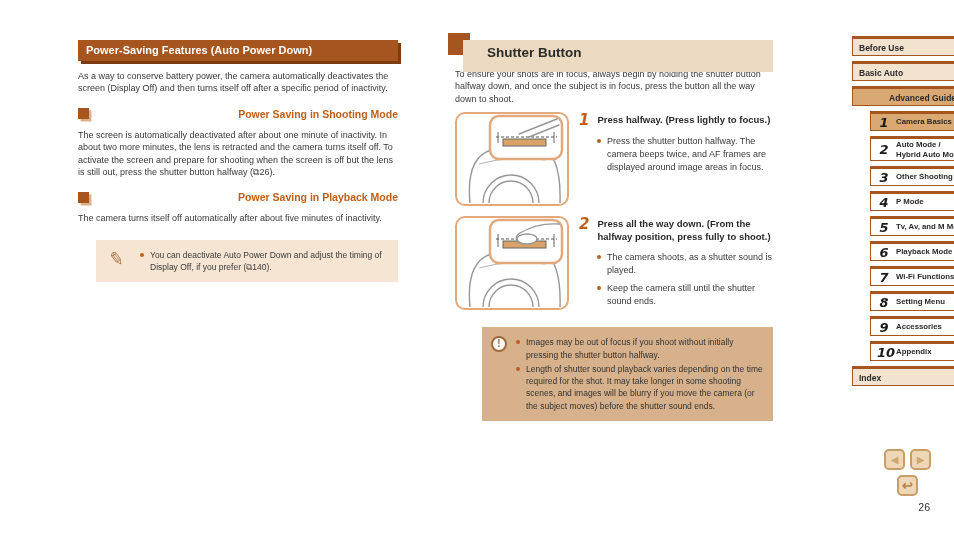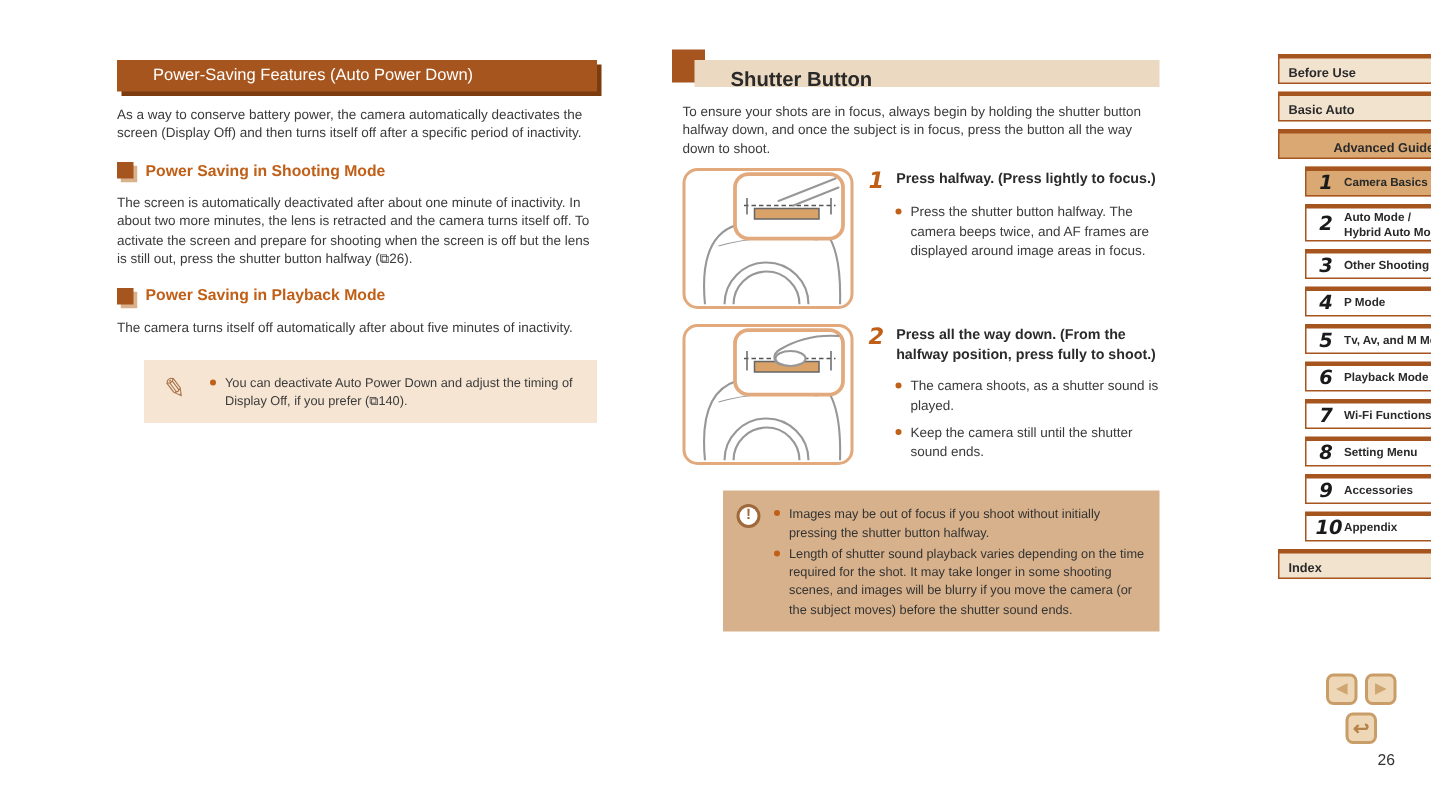--- a/index.html
+++ b/index.html
@@ -5,41 +5,41 @@
   html,body{margin:0;padding:0;}
   body{
     width:954px;height:537px;position:relative;overflow:hidden;
     background:#ffffff;
     font-family:"Liberation Sans", sans-serif;
     -webkit-font-smoothing:antialiased;
   }
   
   .col-left{position:absolute;left:78px;top:40px;width:320px;}
   .left-title{
-    background:#a6551e;color:#fff;font-weight:normal;font-size:11px;
-    padding:4px 24px 5px;box-shadow:3px 3px 0 #7c3c0f;
+    background:#a6551e;color:#fff;font-weight:bold;font-size:11px;
+    padding:4px 8px 5px;box-shadow:3px 3px 0 #7c3c0f;
   }
   p.body{font-size:9px;color:#3a3a3a;line-height:1.38;margin:9px 0 0;}
-  .subhead{display:flex;align-items:center;gap:8px;margin-top:13px;}
+  .subhead{display:flex;align-items:center;gap:8px;margin-top:13px;justify-content:space-between;}
   .subhead .sq{width:11px;height:11px;background:#a6551e;box-shadow:2.5px 2.5px 0 #d9b28c;flex:none;}
   .subhead .txt{color:#c05f17;font-weight:bold;font-size:10.5px;}
   .notebox{
     margin:15px 0 0 18px;background:#f5e5d2;position:relative;
     padding:9px 10px 9px 44px;width:302px;box-sizing:border-box;
   }
   .pencil{position:absolute;left:13px;top:8px;font-size:18px;color:#a9744a;transform:rotate(8deg);}
   .bullet{display:flex;gap:6px;font-size:8.5px;color:#3a3a3a;line-height:1.45;}
   .bullet + .bullet{margin-top:2px;}
   .dot{flex:none;width:4px;height:4px;border-radius:50%;background:#c05f17;margin-top:4px;}
   
   .col-mid{position:absolute;left:455px;top:33px;width:320px;}
   .mid-header{position:relative;height:35px;}
   .mid-sq{position:absolute;left:-7px;top:0;width:22px;height:22px;background:#a6551e;}
   .mid-bar{
-    position:absolute;left:8px;top:7px;right:2px;height:18px;background:#ecd9c1;
+    position:absolute;left:8px;top:7px;right:2px;height:32px;background:#ecd9c1;
     box-sizing:border-box;padding:5px 0 0 24px;font-size:13.5px;font-weight:bold;color:#2a2a2a;
   }
   .col-mid p.body{margin:0 0 0;}
   .col-mid p.body2{font-size:9px;color:#3a3a3a;line-height:1.38;margin:0;}
   .step-row{display:flex;gap:10px;margin-top:7px;}
   .fig{
     flex:none;width:114px;height:94px;border:2.5px solid #e2a97c;border-radius:10px;
     box-sizing:border-box;background:#fff;overflow:hidden;
   }
   .step-content{flex:1;padding-top:2px;}

